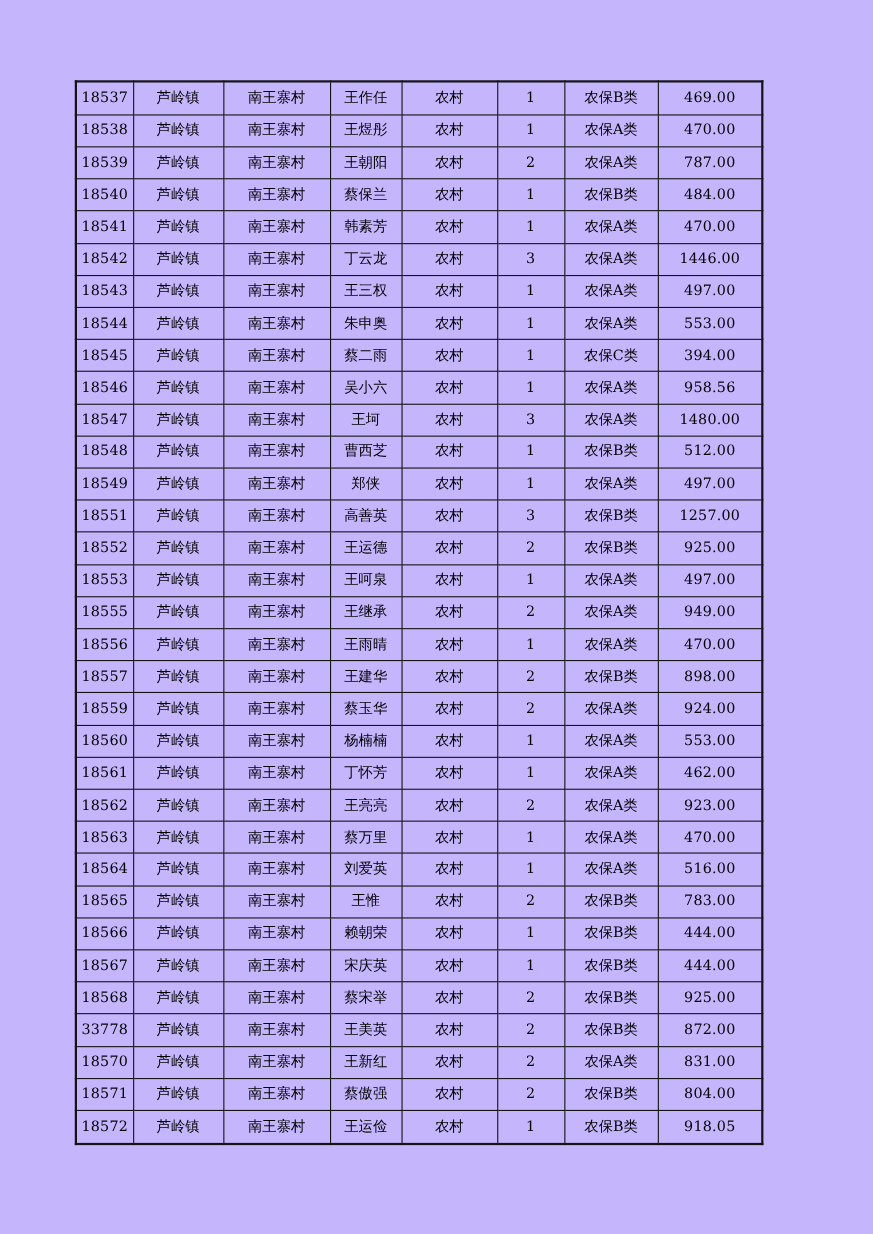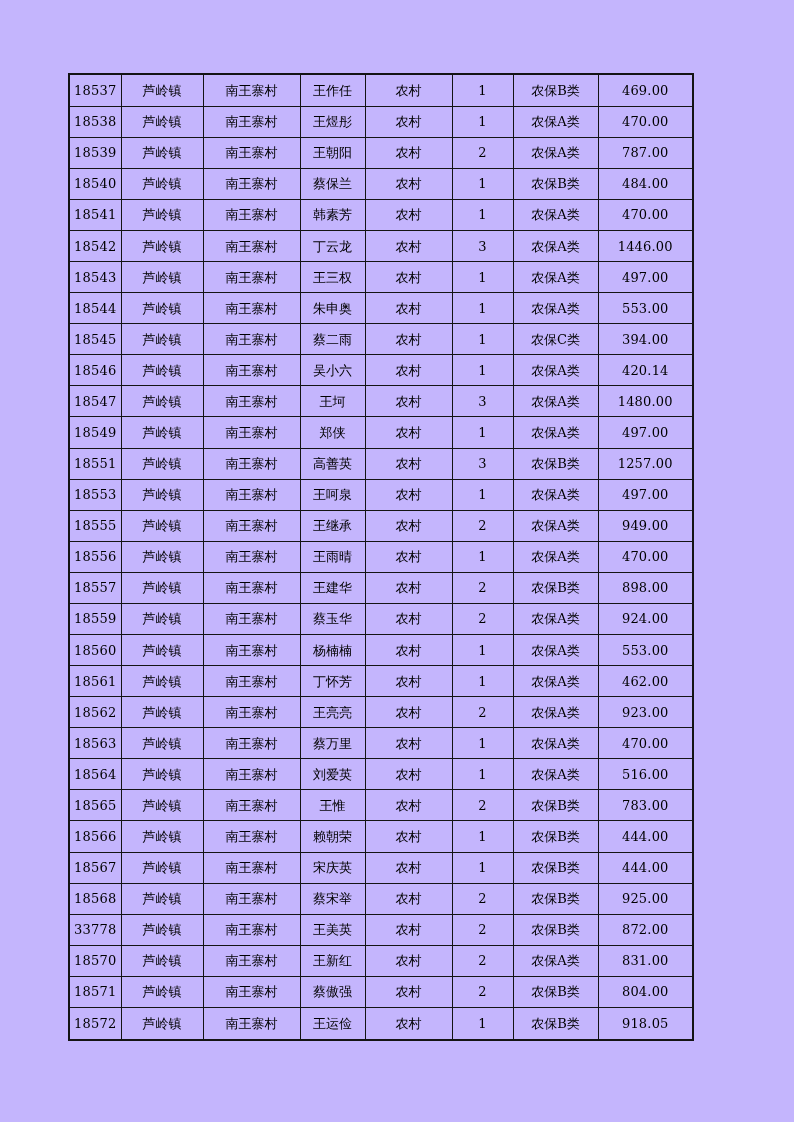--- a/index.html
+++ b/index.html
@@ -161,34 +161,44 @@
         </tr>
 
         <tr>
           <td class="cell-id">18546</td>
           <td class="cell-town">芦岭镇</td>
           <td class="cell-village">南王寨村</td>
           <td class="cell-name">吴小六</td>
           <td class="cell-category">农村</td>
           <td class="cell-count">1</td>
           <td class="cell-type">农保A类</td>
-          <td class="cell-amount">420.14</td>
+          <td class="cell-amount">958.56</td>
         </tr>
 
         <tr>
           <td class="cell-id">18547</td>
           <td class="cell-town">芦岭镇</td>
           <td class="cell-village">南王寨村</td>
           <td class="cell-name">王坷</td>
           <td class="cell-category">农村</td>
           <td class="cell-count">3</td>
           <td class="cell-type">农保A类</td>
           <td class="cell-amount">1480.00</td>
         </tr>
 
+        <tr>
+          <td class="cell-id">18548</td>
+          <td class="cell-town">芦岭镇</td>
+          <td class="cell-village">南王寨村</td>
+          <td class="cell-name">曹西芝</td>
+          <td class="cell-category">农村</td>
+          <td class="cell-count">1</td>
+          <td class="cell-type">农保B类</td>
+          <td class="cell-amount">512.00</td>
+        </tr>
 
         <tr>
           <td class="cell-id">18549</td>
           <td class="cell-town">芦岭镇</td>
           <td class="cell-village">南王寨村</td>
           <td class="cell-name">郑侠</td>
           <td class="cell-category">农村</td>
           <td class="cell-count">1</td>
           <td class="cell-type">农保A类</td>
           <td class="cell-amount">497.00</td>
@@ -199,20 +209,30 @@
           <td class="cell-id">18551</td>
           <td class="cell-town">芦岭镇</td>
           <td class="cell-village">南王寨村</td>
           <td class="cell-name">高善英</td>
           <td class="cell-category">农村</td>
           <td class="cell-count">3</td>
           <td class="cell-type">农保B类</td>
           <td class="cell-amount">1257.00</td>
         </tr>
 
+        <tr>
+          <td class="cell-id">18552</td>
+          <td class="cell-town">芦岭镇</td>
+          <td class="cell-village">南王寨村</td>
+          <td class="cell-name">王运德</td>
+          <td class="cell-category">农村</td>
+          <td class="cell-count">2</td>
+          <td class="cell-type">农保B类</td>
+          <td class="cell-amount">925.00</td>
+        </tr>
 
         <tr>
           <td class="cell-id">18553</td>
           <td class="cell-town">芦岭镇</td>
           <td class="cell-village">南王寨村</td>
           <td class="cell-name">王呵泉</td>
           <td class="cell-category">农村</td>
           <td class="cell-count">1</td>
           <td class="cell-type">农保A类</td>
           <td class="cell-amount">497.00</td>

